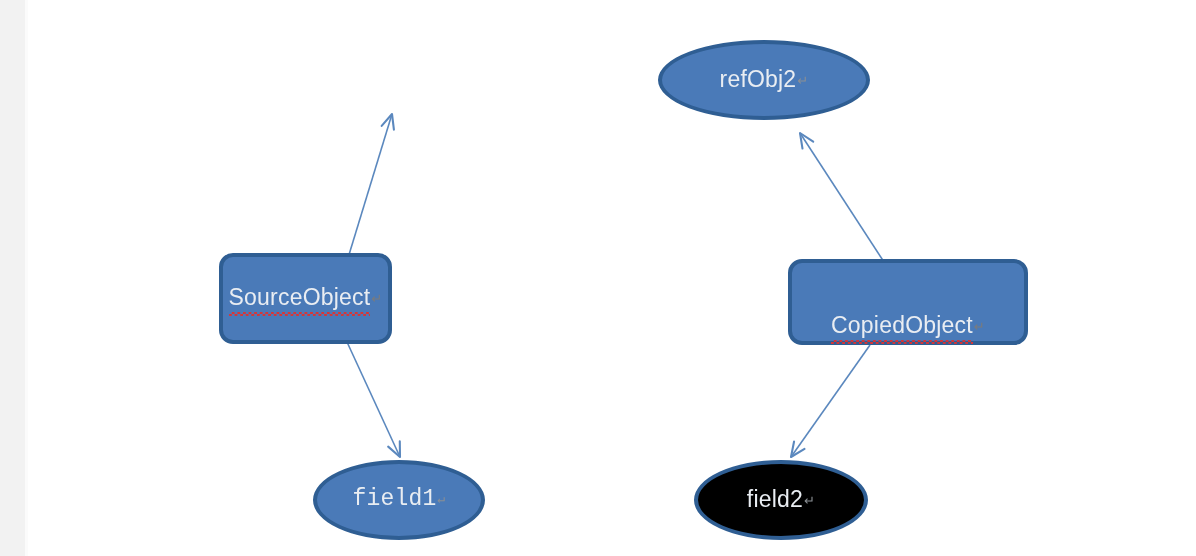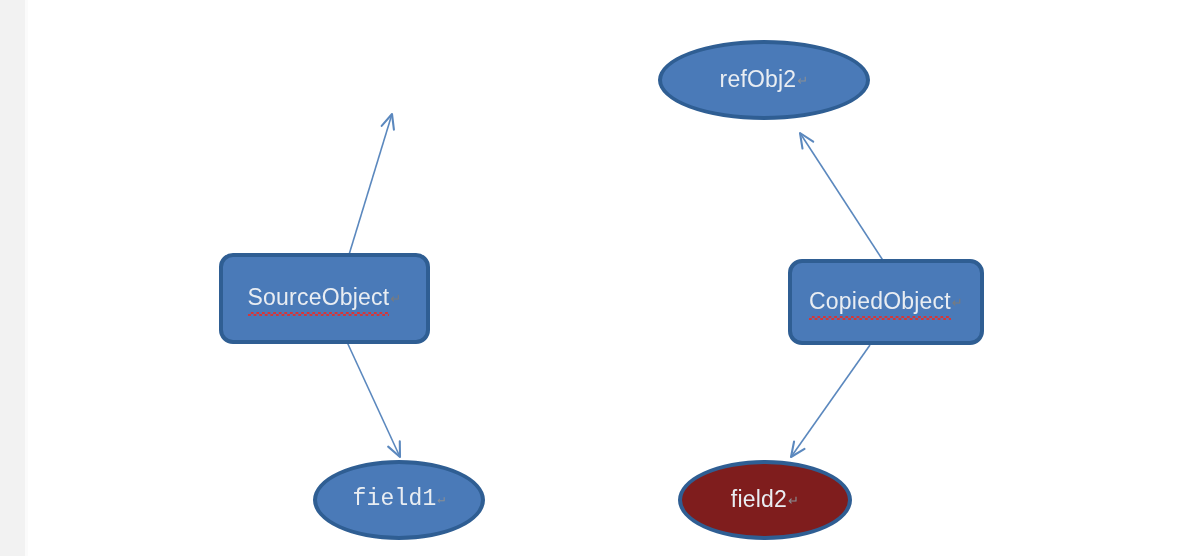--- a/index.html
+++ b/index.html
@@ -116,37 +116,37 @@
       </g>
   </svg>
 
 
   <div class="node ellipse" style="left: 658px; top: 40px; width: 212px; height: 80px; background: rgb(74, 122, 184); border-color: rgb(47, 94, 147); color: rgb(233, 237, 242); text-decoration: underline;">
     <span class="node-label-wrap">
       <span class="node-label">refObj2</span><span class="pilcrow">↵</span>
     </span>
   </div>
 
-  <div class="node rect" style="left: 219px; top: 253px; width: 211px; height: 91px; background: rgb(74, 122, 184); border-color: rgb(47, 94, 147); color: rgb(233, 237, 242);">
+  <div class="node rect" style="left: 219px; top: 253px; width: 173px; height: 91px; background: rgb(74, 122, 184); border-color: rgb(47, 94, 147); color: rgb(233, 237, 242);">
     <span class="node-label-wrap spell-underline">
       <span class="node-label">SourceObject</span><span class="pilcrow">↵</span>
     </span>
   </div>
 
-  <div class="node rect" style="left: 788px; top: 259px; width: 196px; height: 86px; background: rgb(74, 122, 184); border-color: rgb(47, 94, 147); color: rgb(233, 237, 242);">
+  <div class="node rect" style="left: 788px; top: 259px; width: 240px; height: 86px; background: rgb(74, 122, 184); border-color: rgb(47, 94, 147); color: rgb(233, 237, 242); align-items: flex-end;">
     <span class="node-label-wrap spell-underline">
       <span class="node-label">CopiedObject</span><span class="pilcrow">↵</span>
     </span>
   </div>
 
   <div class="node ellipse" style="left: 313px; top: 460px; width: 172px; height: 80px; background: rgb(74, 122, 184); border-color: rgb(47, 94, 147); color: rgb(233, 237, 242); font-family: Liberation Mono, monospace;">
     <span class="node-label-wrap">
       <span class="node-label">field1</span><span class="pilcrow">↵</span>
     </span>
   </div>
 
-  <div class="node ellipse" style="left: 678px; top: 460px; width: 174px; height: 80px; background: #7f1d1d; border-color: rgb(47, 94, 147); color: rgb(233, 237, 242);">
+  <div class="node ellipse" style="left: 694px; top: 460px; width: 174px; height: 80px; background: #000000; border-color: rgb(47, 94, 147); color: rgb(233, 237, 242);">
     <span class="node-label-wrap">
       <span class="node-label">field2</span><span class="pilcrow">↵</span>
     </span>
   </div>
 
 </div>
 
 </body></html>

